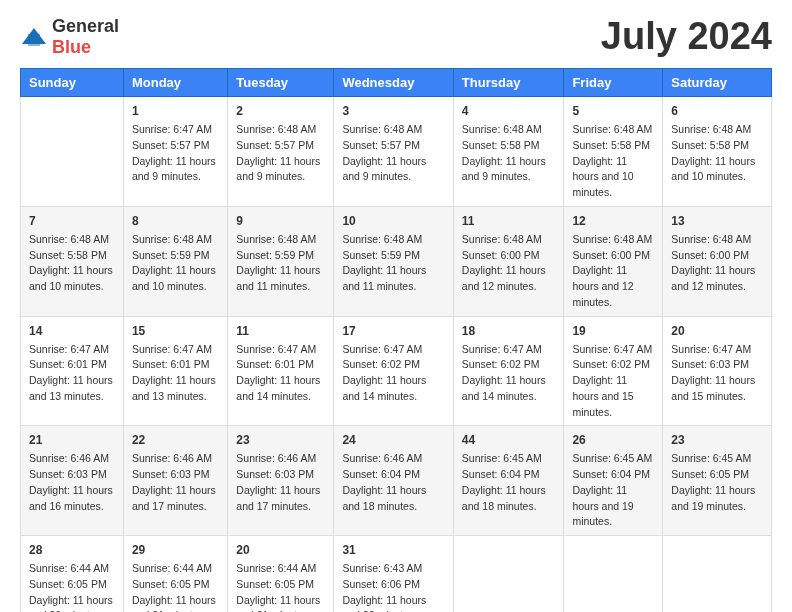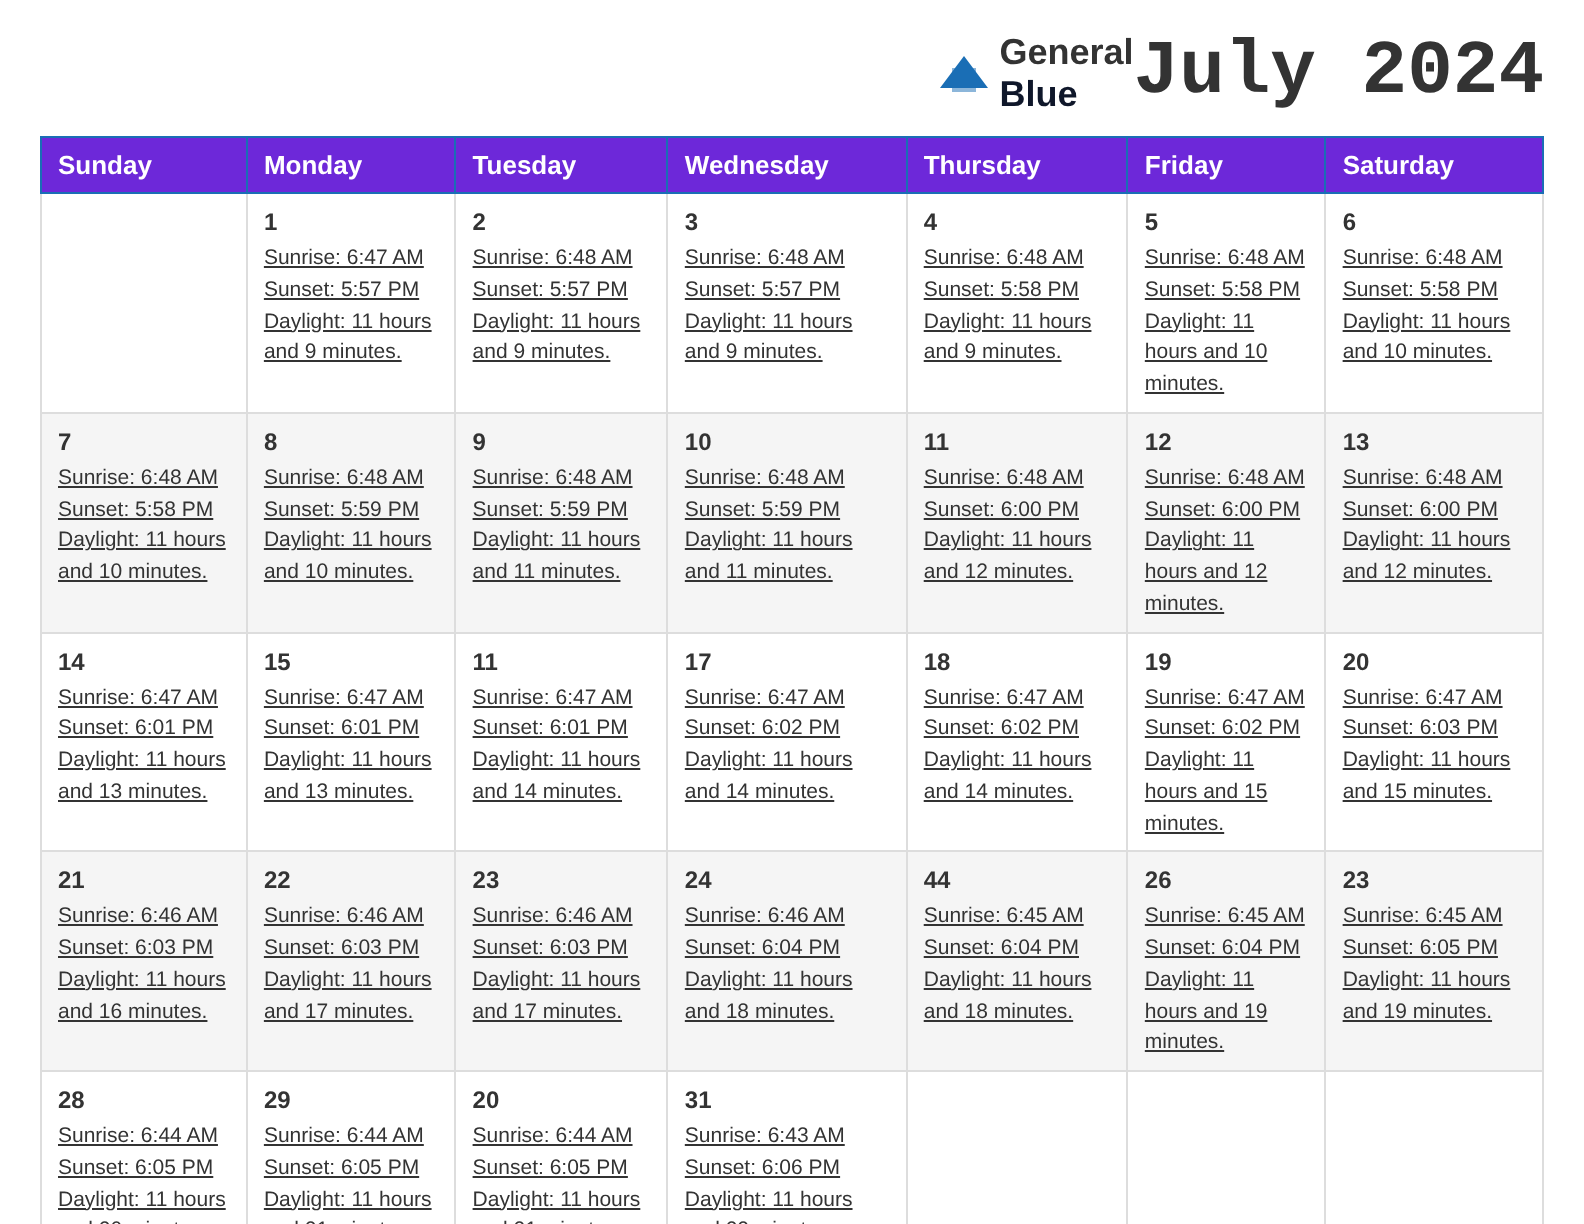--- a/index.html
+++ b/index.html
@@ -6,53 +6,52 @@
     body {
       font-family: Arial, sans-serif;
       background: #fff;
       width: 792px;
       min-height: 612px;
       padding: 16px 20px;
     }
     .header {
       display: flex;
       align-items: flex-start;
-      justify-content: flex-end;
+      justify-content: space-between;
       margin-bottom: 10px;
     }
     .logo {
       display: flex;
       align-items: center;
       gap: 4px;
     }
     .logo-icon {
       width: 28px;
       height: 22px;
     }
     .title-block {
       text-align: right;
-      font-family: Liberation Mono, monospace;
     }
     .main-title {
       font-size: 38px;
       font-weight: bold;
       color: #333;
       line-height: 1.1;
     }
     .subtitle {
       font-size: 16px;
       color: #555;
     }
     table {
       width: 100%;
       border-collapse: collapse;
       font-size: 11px;
     }
     thead tr {
-      background-color: #6d28d9;
+      background-color: #3b82f6;
       color: #fff;
     }
     thead th {
       padding: 6px 8px;
       text-align: left;
       font-size: 13px;
       font-weight: bold;
       border: 1px solid #1a6eb5;
     }
     tbody tr {
@@ -73,35 +72,34 @@
     }
     .day-num {
       font-weight: bold;
       font-size: 12px;
       display: block;
       margin-bottom: 2px;
     }
     .day-info {
       font-size: 10.5px;
       color: #333;
-      text-decoration: underline;
     }
   </style>
 </head>
 <body>
 
 <div class="header">
   <div class="logo">
     <svg class="logo-icon" viewBox="0 0 28 22" xmlns="http://www.w3.org/2000/svg">
       <polygon points="14,2 26,18 2,18" fill="#1a6eb5"></polygon>
       <polygon points="8,8 20,8 20,20 8,20" fill="#1a6eb5" opacity="0.5"></polygon>
     </svg>
     <div>
       <span style="font-size:18px;font-weight:bold;color:#333;">General</span><br>
-      <span style="font-size:18px;font-weight:bold;color:#0f172a;">Blue</span>
+      <span style="font-size:18px;font-weight:bold;color:#ef4444;">Blue</span>
     </div>
   </div>
   <div class="title-block">
     <div class="main-title">July 2024</div>
   </div>
 </div>
 
 <table>
   <thead>
     <tr>

